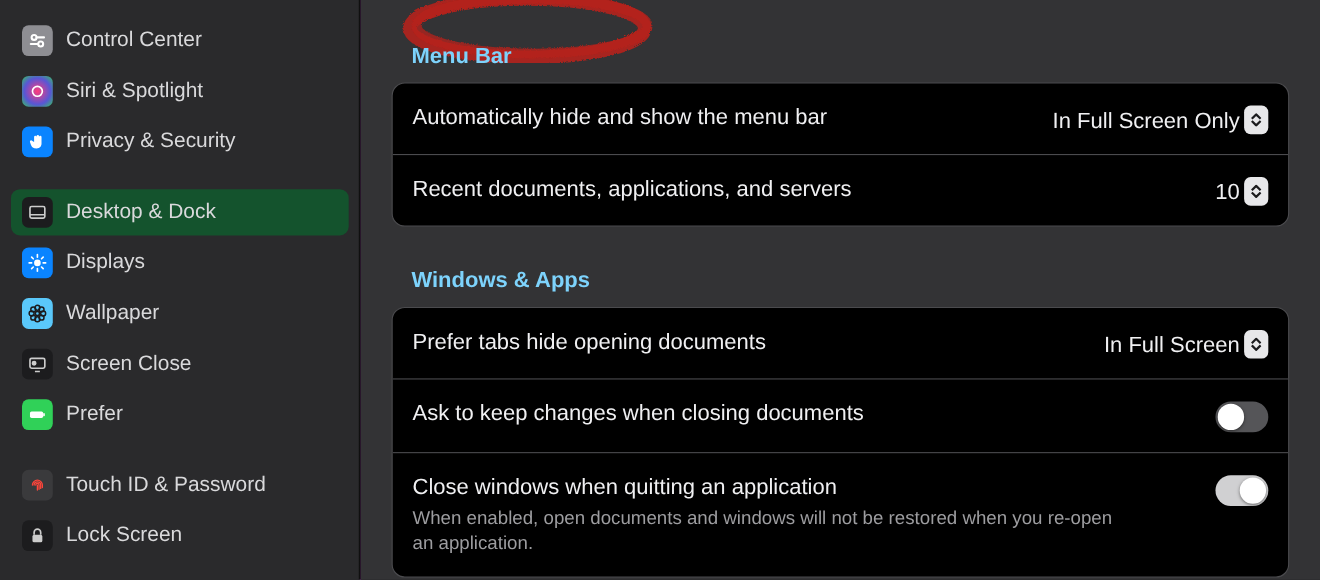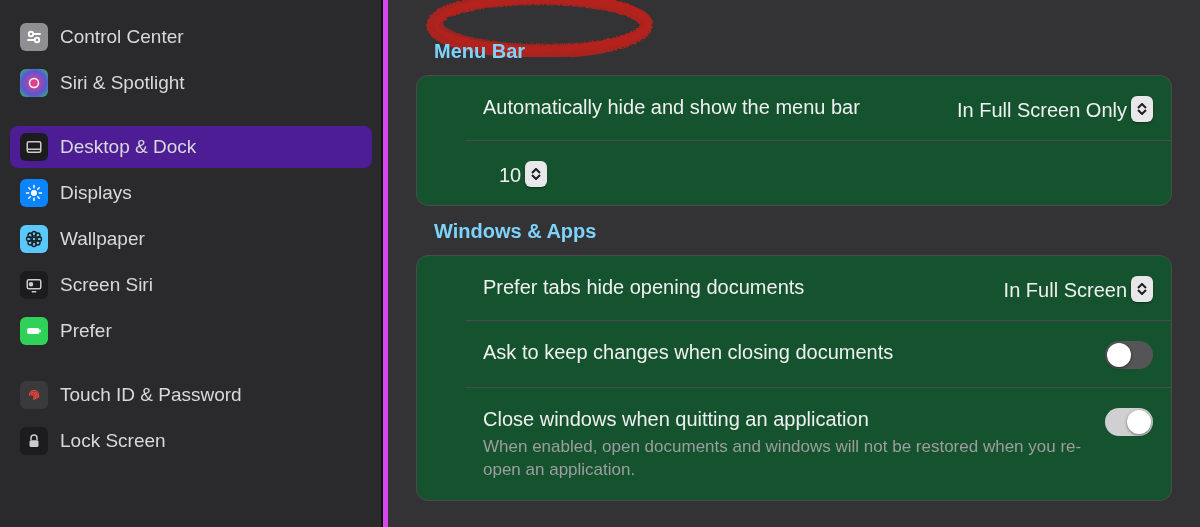--- a/index.html
+++ b/index.html
@@ -4,24 +4,24 @@
 <style>
   * { box-sizing: border-box; margin: 0; padding: 0; }
   html, body { width: 1200px; height: 527px; overflow: hidden; }
   body {
     background: #2a2a2c;
     font-family: -apple-system, "Helvetica Neue", Arial, sans-serif;
     color: #e8e8ea;
     display: flex;
   }
   .sidebar {
-    width: 388px;
+    width: 328px;
     background: #2a2a2c;
     padding: 16px 10px 11px 10px;
-    border-right: 6px solid #d946ef;
+    border-right: 1px solid #d946ef;
     position: relative;
     flex-shrink: 0;
   }
   .sidebar::after{
     content:"";
     position:absolute;
     right:-1px;top:0;bottom:0;width:2px;
     background:linear-gradient(to right,#1a1a1a,#000);
   }
   .side-item {
@@ -29,21 +29,21 @@
     align-items: center;
     height: 42px;
     border-radius: 8px;
     padding: 0 10px;
     font-size: 19px;
     color: #d9d9db;
     cursor: pointer;
     margin-bottom: 4px;
   }
   .side-item.selected {
-    background: #4c1d95;
+    background: #14532d;
   }
   .side-icon {
     width: 28px; height: 28px;
     border-radius: 6px;
     margin-right: 12px;
     display: flex; align-items: center; justify-content: center;
     flex-shrink: 0;
   }
   .side-icon svg { width: 18px; height: 18px; }
   .side-gap { height: 18px; }
@@ -67,22 +67,21 @@
     font-weight: 700;
     color: #7dd3fc;
     margin: 22px 0 12px 18px;
     position: relative;
     z-index: 6;
   }
   .card {
     border: 1px solid #4b4b4e;
     border-radius: 12px;
     overflow: hidden;
-    background: #14532d;
-    padding-left: 48px;
+    background: #000000;
   }
   .row {
     display: flex;
     align-items: flex-start;
     justify-content: space-between;
     padding: 18px 18px;
     border-top: 1px solid #4b4b4e;
   }
   .row:first-child { border-top: none; }
   .row-label {
@@ -157,20 +156,28 @@
 
   <div class="side-item">
     <span class="side-icon" style="background:radial-gradient(circle at 50% 50%,#ff3b7b,#5856d6 60%,#34c759);">
       <svg viewBox="0 0 24 24">
           <circle cx="12" cy="12" r="6" fill="none" stroke="#fff" stroke-width="2"></circle>
         </svg>
     </span>
     <span>Siri &amp; Spotlight</span>
   </div>
 
+  <div class="side-item">
+    <span class="side-icon" style="background:#0a84ff">
+      <svg viewBox="0 0 24 24" fill="#fff">
+          <path d="M8 12V6a1.5 1.5 0 013 0v5V5a1.5 1.5 0 013 0v6V6a1.5 1.5 0 013 0v8c0 3-2 6-6 6s-6-2-7-5l-1-3a1.5 1.5 0 012.5-1.5L8 12z"></path>
+        </svg>
+    </span>
+    <span>Privacy &amp; Security</span>
+  </div>
 
   <div class="side-gap"></div>
 
   <div class="side-item selected">
     <span class="side-icon" style="background:#1c1c1e">
       <svg viewBox="0 0 24 24" fill="none" stroke="#ccc" stroke-width="2">
           <rect x="3" y="5" width="18" height="14" rx="2"></rect>
           <line x1="3" y1="15" x2="21" y2="15"></line>
         </svg>
     </span>
@@ -214,21 +221,21 @@
   </div>
 
   <div class="side-item">
     <span class="side-icon" style="background:#1c1c1e">
       <svg viewBox="0 0 24 24" fill="none" stroke="#ccc" stroke-width="2">
           <rect x="3" y="5" width="18" height="12" rx="2"></rect>
           <circle cx="8" cy="11" r="2" fill="#ccc"></circle>
           <line x1="9" y1="21" x2="15" y2="21"></line>
         </svg>
     </span>
-    <span>Screen Siri</span>
+    <span>Screen Close</span>
   </div>
 
   <div class="side-item">
     <span class="side-icon" style="background:#30d158">
       <svg viewBox="0 0 24 24" fill="#fff">
           <rect x="3" y="8" width="16" height="8" rx="2"></rect>
           <rect x="19" y="10" width="2" height="4" rx="1"></rect>
         </svg>
     </span>
     <span>Prefer</span>
@@ -284,35 +291,36 @@
           <svg width="10" height="6" viewBox="0 0 10 6">
               <path d="M1 5l4-4 4 4" fill="none" stroke="#1c1c1e" stroke-width="2"></path>
             </svg>
           <svg width="10" height="6" viewBox="0 0 10 6">
               <path d="M1 1l4 4 4-4" fill="none" stroke="#1c1c1e" stroke-width="2"></path>
             </svg>
         </span>
       </div>
     </div>
     <div class="row">
+      <div class="row-label">Recent documents, applications, and servers</div>
       <div class="row-ctrl">
         <span class="select-val">10</span>
         <span class="stepper">
           <svg width="10" height="6" viewBox="0 0 10 6">
               <path d="M1 5l4-4 4 4" fill="none" stroke="#1c1c1e" stroke-width="2"></path>
             </svg>
           <svg width="10" height="6" viewBox="0 0 10 6">
               <path d="M1 1l4 4 4-4" fill="none" stroke="#1c1c1e" stroke-width="2"></path>
             </svg>
         </span>
       </div>
     </div>
   </div>
 
-  <div class="section-title" style="margin-top:14px">Windows &amp; Apps</div>
+  <div class="section-title" style="margin-top:38px">Windows &amp; Apps</div>
 
   <div class="card">
     <div class="row">
       <div class="row-label">Prefer tabs hide opening documents</div>
       <div class="row-ctrl">
         <span class="select-val">In Full Screen</span>
         <span class="stepper">
           <svg width="10" height="6" viewBox="0 0 10 6">
               <path d="M1 5l4-4 4 4" fill="none" stroke="#1c1c1e" stroke-width="2"></path>
             </svg>

